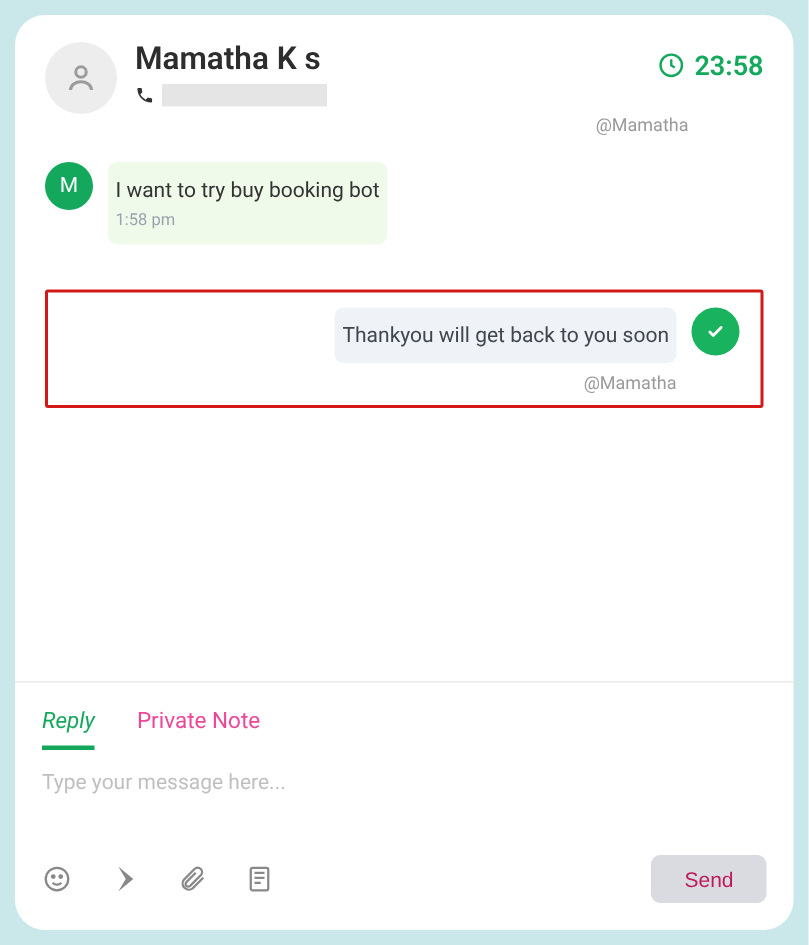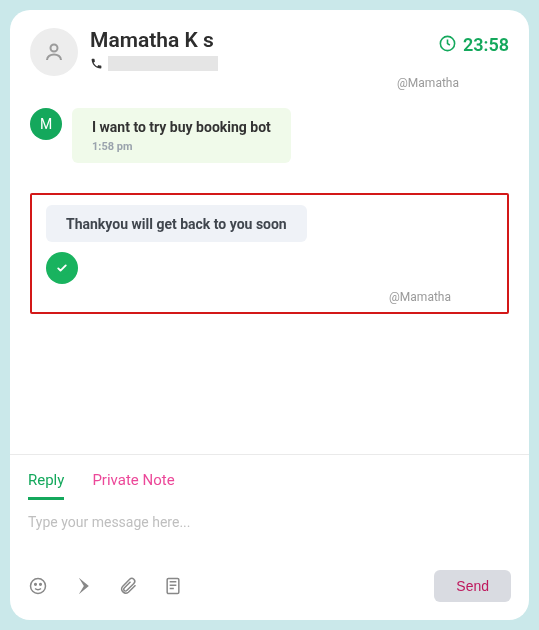--- a/index.html
+++ b/index.html
@@ -83,43 +83,42 @@
     padding-right: 50px;
   }
 
   .msg-row {
     display: flex;
     gap: 10px;
     margin-top: 18px;
     align-items: flex-start;
   }
   .msg-row.in { justify-content: flex-start; }
-  .msg-row.out { justify-content: flex-end; flex-direction: column; }
+  .msg-row.out { justify-content: flex-end; }
   .avatar-sm {
     width: 32px;
     height: 32px;
     border-radius: 50%;
     display: flex;
     align-items: center;
     justify-content: center;
     flex-shrink: 0;
     font-size: 14px;
     color: #fff;
   }
   .avatar-in { background: #14a85c; }
   .avatar-out { background: #19b35f; }
   .avatar-out svg { width: 18px; height: 18px; fill:#fff; }
   .bubble {
     border-radius: 6px;
-    padding: 10px 20px 8px;
+    padding: 10px 5px 8px;
     max-width: 290px;
     font-size: 14px;
     line-height: 1.35;
     position: relative;
-    font-weight: bold;
   }
   .bubble-in {
     background: #f0faea;
     color: #333;
   }
   .bubble-out {
     background: #eff2f7;
     color: #40464e;
   }
   .bubble-time {
@@ -164,20 +163,21 @@
     margin-bottom: 4px;
   }
   .tab {
     padding: 8px 0;
     color: #ec4899;
     cursor: pointer;
   }
   .tab.active {
     color: #14a85c;
     border-bottom: 3px solid #14a85c;
+    font-style: italic;
   }
   .input-area {
     padding: 10px 0 40px 0;
     color: #bfbfbf;
     font-size: 14px;
   }
   .toolbar {
     display: flex;
     align-items: center;
     gap: 25px;

